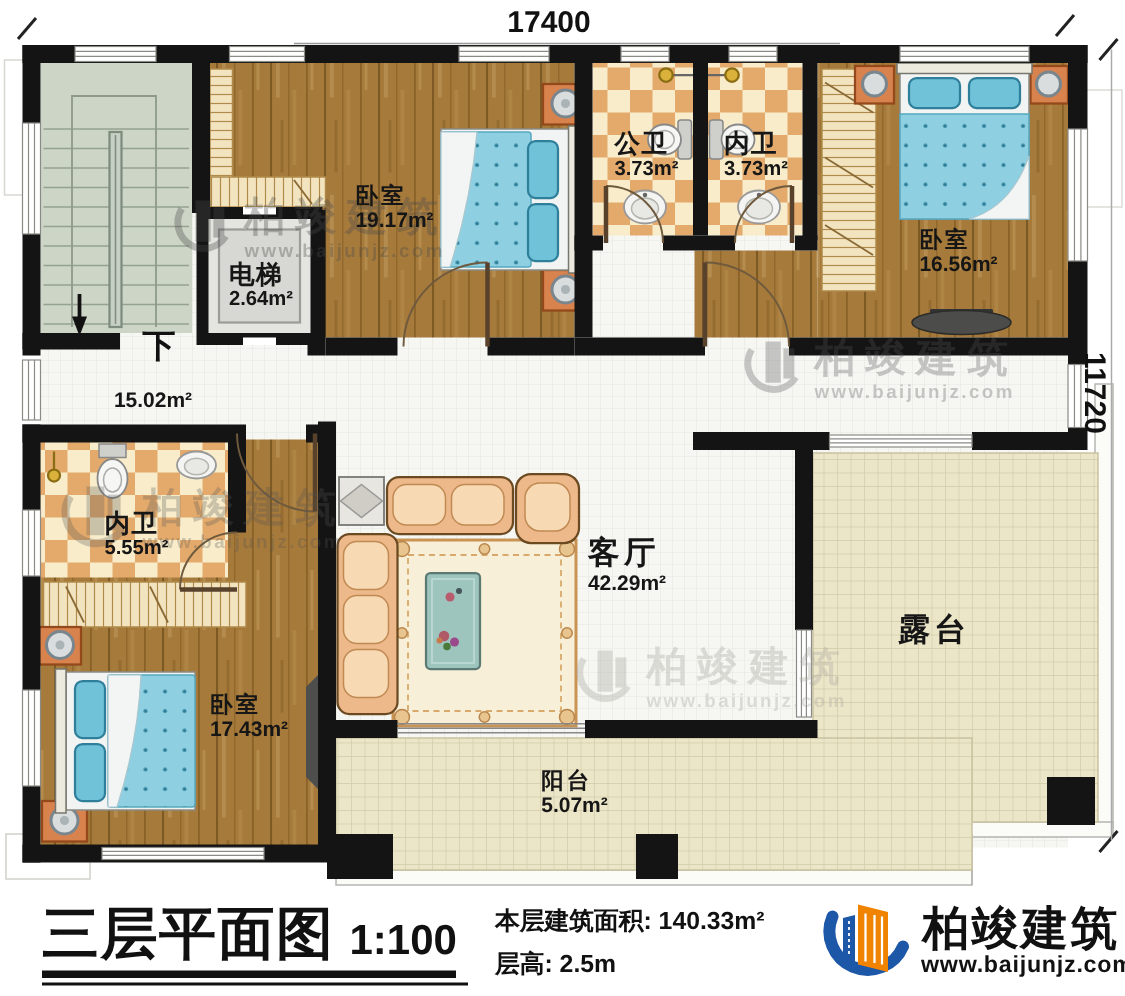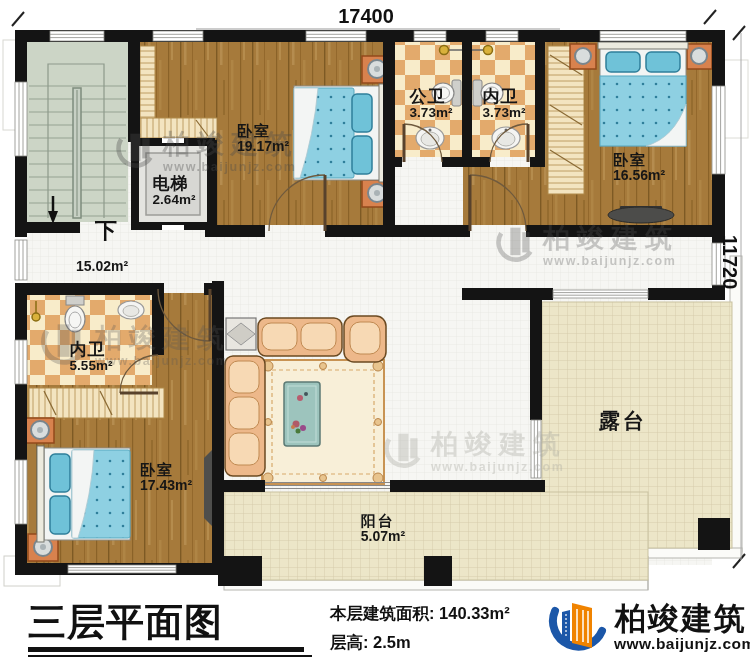--- a/index.html
+++ b/index.html
@@ -448,33 +448,38 @@
     <div class="ar">15.02m²</div>
   </div>
   <div class="rlabel sm" style="left:91px;top:357px">
     <div class="nm">内卫</div>
     <div class="ar">5.55m²</div>
   </div>
   <div class="rlabel" style="left:166px;top:478px">
     <div class="nm">卧室</div>
     <div class="ar">17.43m²</div>
   </div>
+  <div class="rlabel lg" style="left:418px;top:377px">
+    <div class="nm">客厅</div>
+    <div class="ar">42.29m²</div>
+  </div>
   <div class="rlabel lg" style="left:623px;top:421px">
     <div class="nm">露台</div>
 
   </div>
   <div class="rlabel" style="left:383px;top:529px">
     <div class="nm">阳台</div>
     <div class="ar">5.07m²</div>
   </div>
   <div class="downlabel" style="left:106px;top:231px">下</div>
 
   <div class="ft ft-title">三层平面图</div>
   <div class="ft ft-u1"></div>
   <div class="ft ft-u2"></div>
+  <div class="ft ft-scale">1:100</div>
   <div class="ft ft-line1">本层建筑面积: 140.33m²</div>
   <div class="ft ft-line2">层高: 2.5m</div>
   <div class="ft ft-logo">
     <svg width="70" height="64" viewBox="0 0 70 64">
       <path d="M17,15 A25,25 0 1 0 64,35" stroke="#1c57a8" stroke-width="8" fill="none" stroke-linecap="round"></path>
       <polygon points="34,7 54,12 54,52 34,47" fill="#f08300"></polygon>
       <line x1="39" y1="13" x2="39" y2="45" stroke="#fff" stroke-width="1.5"></line>
       <line x1="45" y1="14" x2="45" y2="46" stroke="#fff" stroke-width="1.5"></line>
       <line x1="50" y1="15" x2="50" y2="47" stroke="#fff" stroke-width="1.5"></line>
       <polygon points="24,16 32,14 32,46 24,44" fill="#1c57a8"></polygon>

